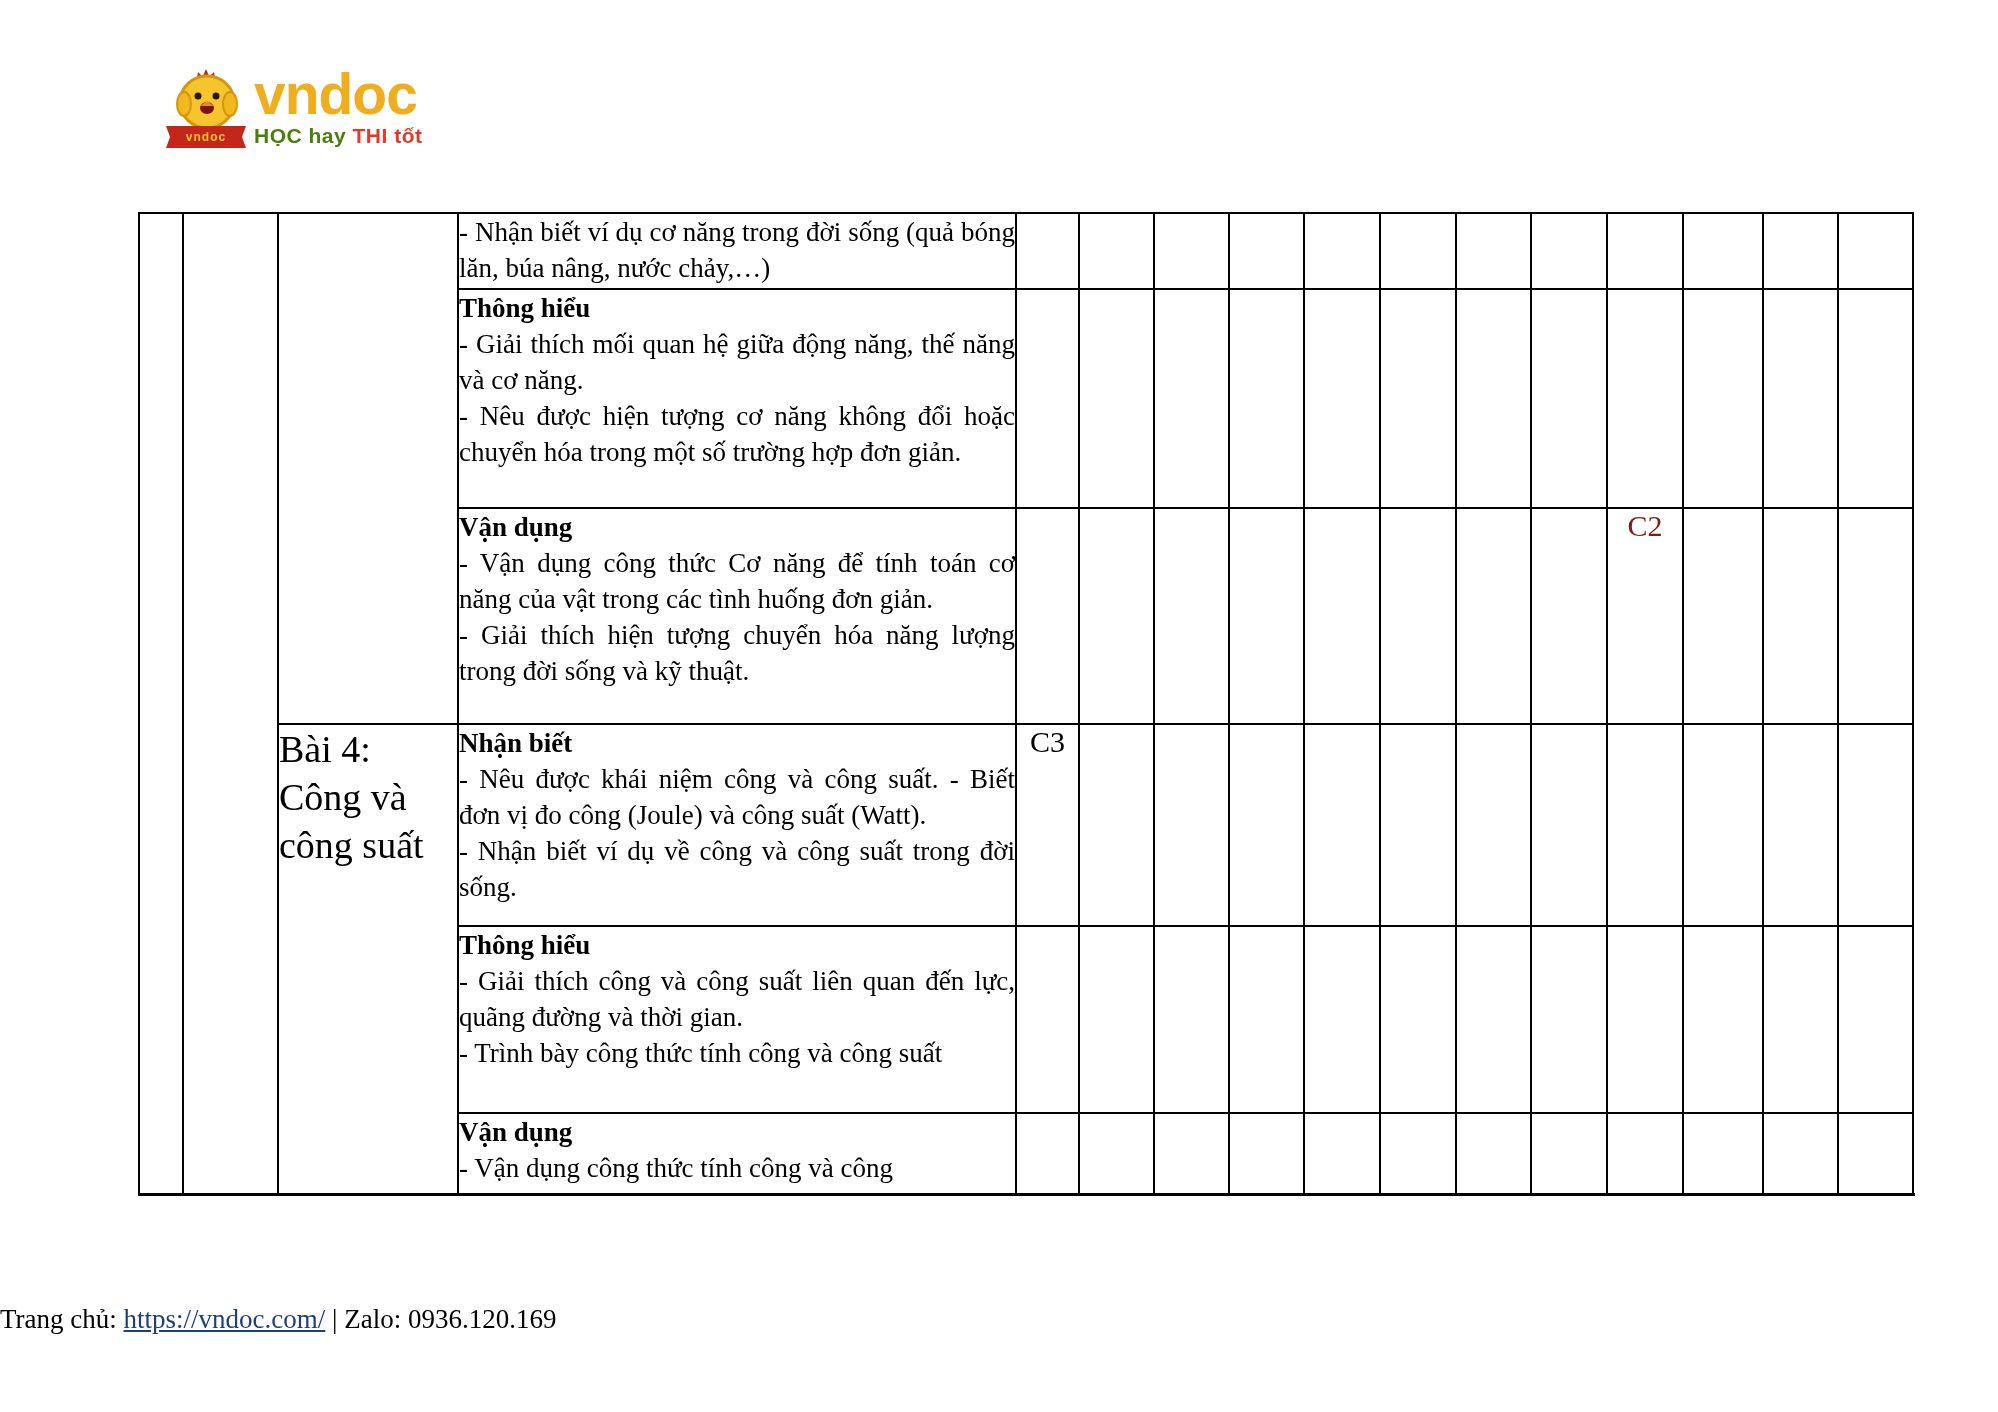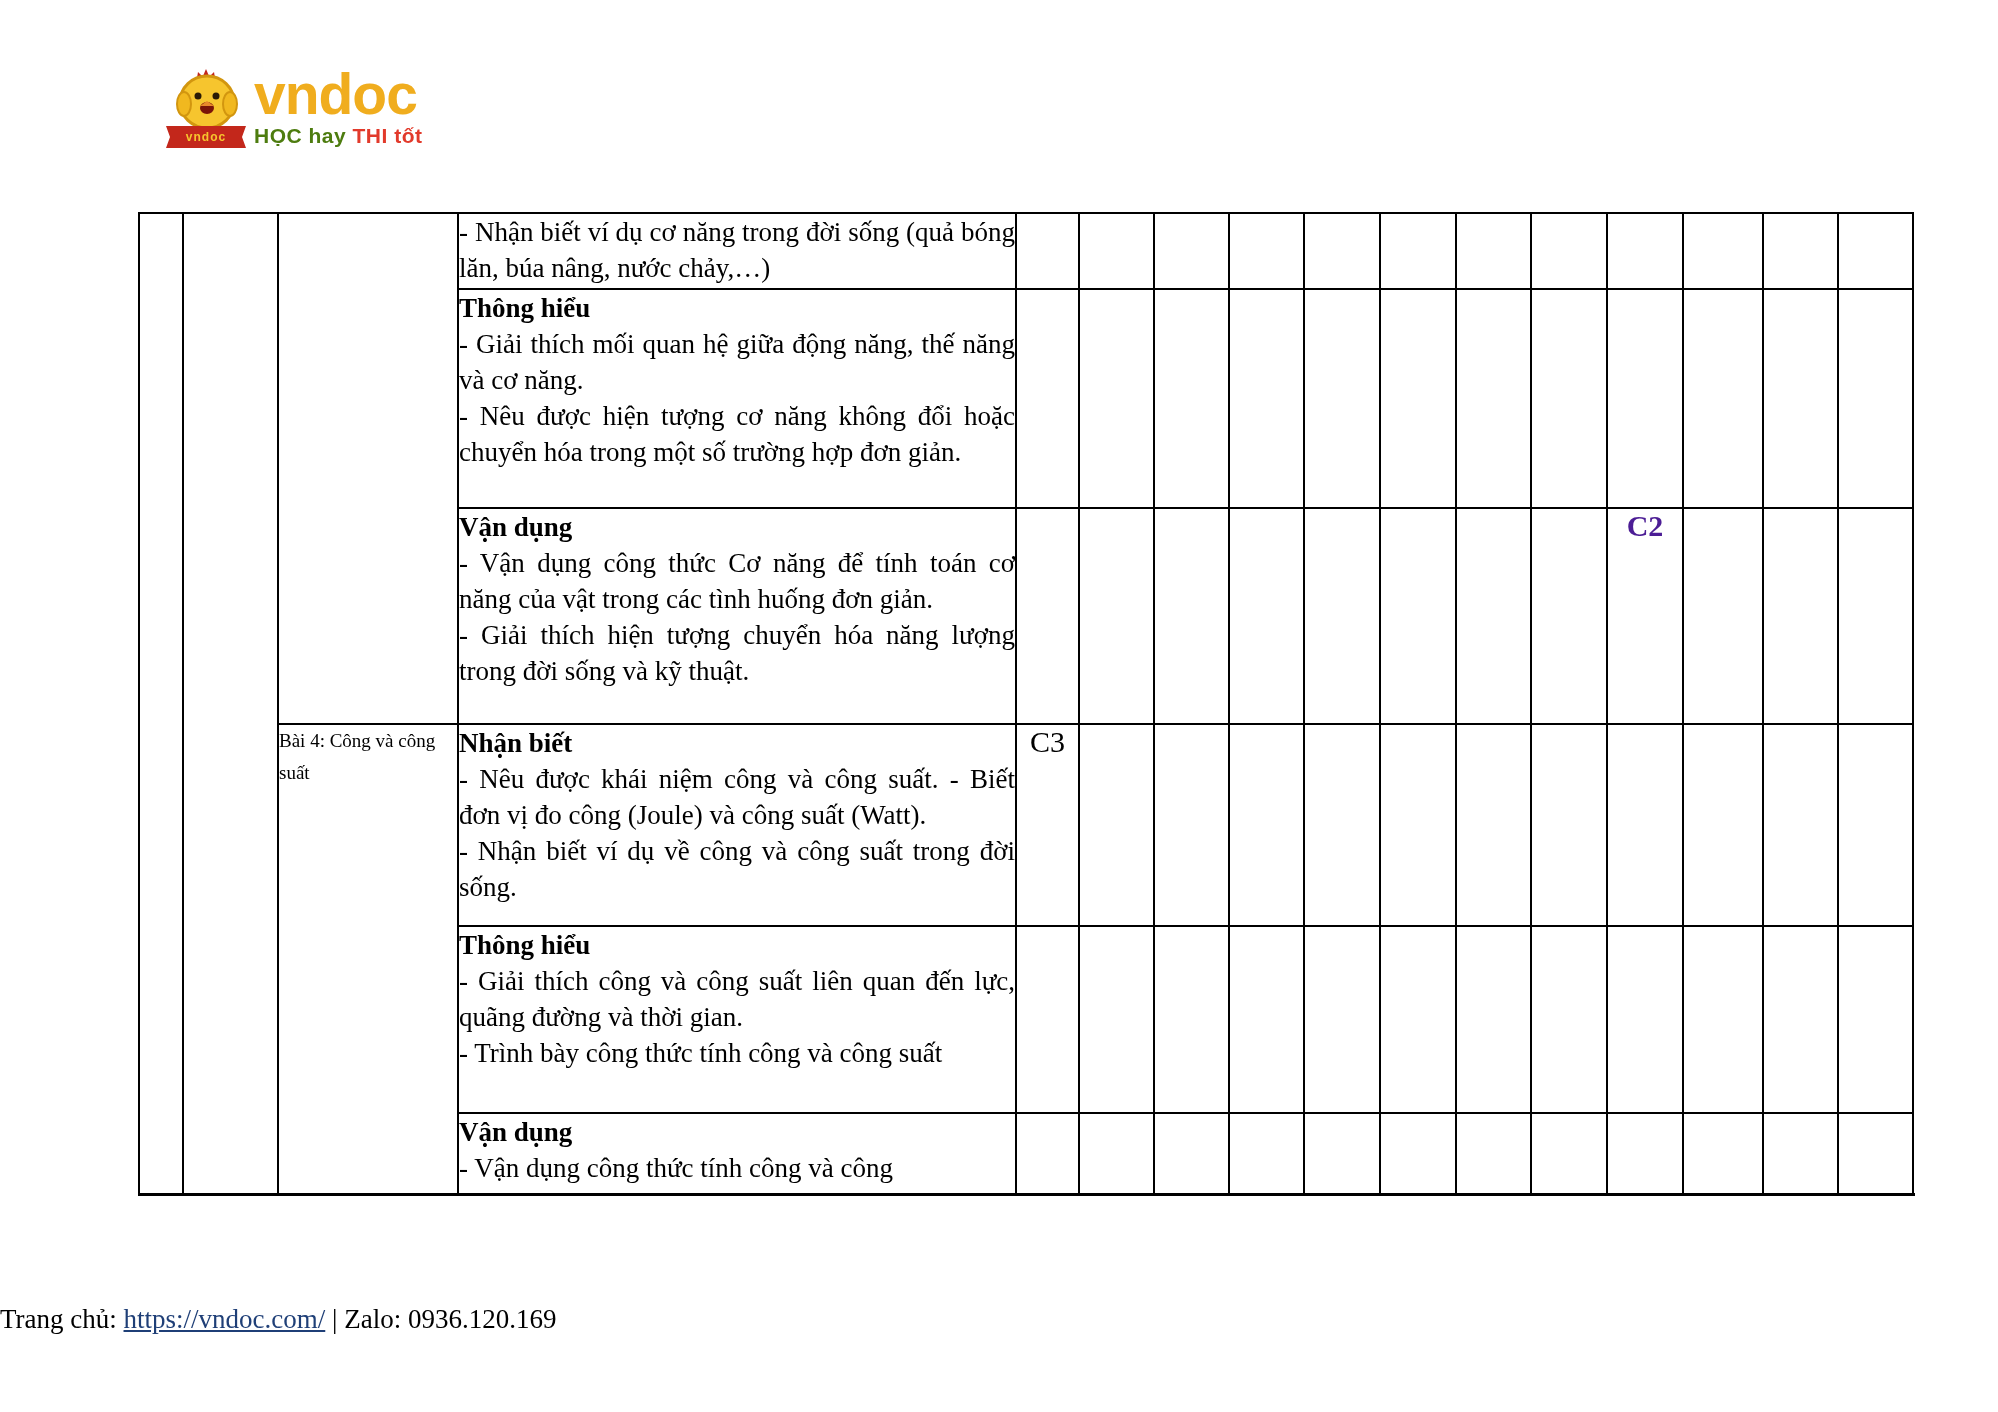--- a/index.html
+++ b/index.html
@@ -59,21 +59,21 @@
   }
   td.n{
     text-align:center;vertical-align:middle;
     font-size:30px;
   }
   .hd{font-weight:bold;}
   .p{text-align:justify;}
   td.lesson{
     vertical-align:middle;
     padding:0 4px 62px 9px;
-    font-size:19px;line-height:32px;
+    font-size:38px;line-height:48px;
   }
 
   
   .footer{
     position:absolute;left:0;top:1302px;width:100%;
     text-align:left;
     font-size:27px;line-height:34px;
   }
   .footer a{text-decoration:underline;}
 </style>
@@ -179,21 +179,21 @@
           <div class="p">- Giải thích hiện tượng chuyển hóa năng lượng trong đời sống và kỹ thuật.</div>
         </td>
       <td class="n"></td>
             <td class="n"></td>
             <td class="n"></td>
             <td class="n"></td>
             <td class="n"></td>
             <td class="n"></td>
             <td class="n"></td>
             <td class="n"></td>
-            <td class="n"><span style="color: #4c1d95; font-weight: bold;">C2</span></td>
+            <td class="n"><span style="color: #7f1d1d;">C2</span></td>
             <td class="n"></td>
             <td class="n"></td>
             <td class="n"></td>
           </tr>
 
       <tr class="r4">
         <td class="lesson" rowspan="3">Bài 4: Công và công suất</td>
         <td class="desc">
           <div class="hd">Nhận biết</div>
           <div class="p">- Nêu được khái niệm công và công suất. - Biết đơn vị đo công (Joule) và công suất (Watt).</div>

